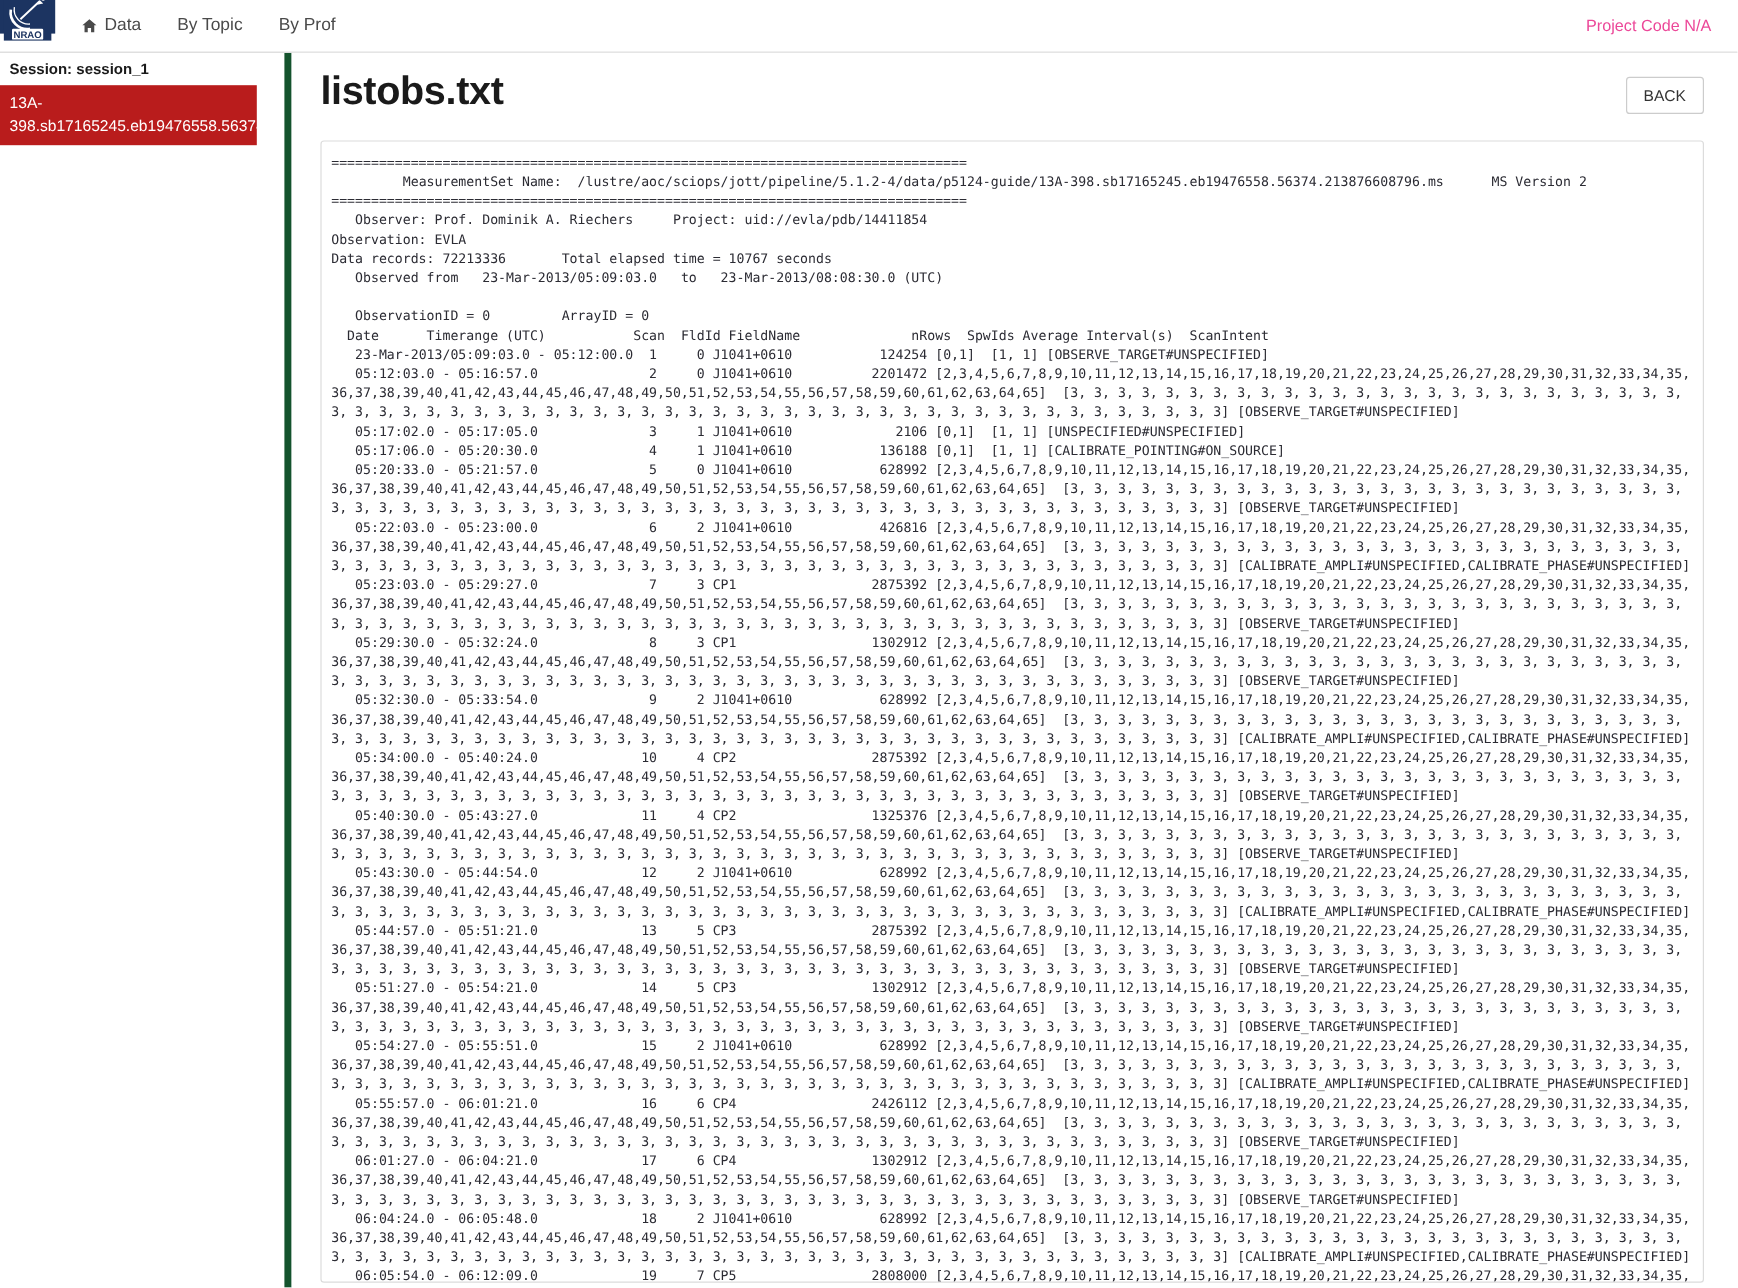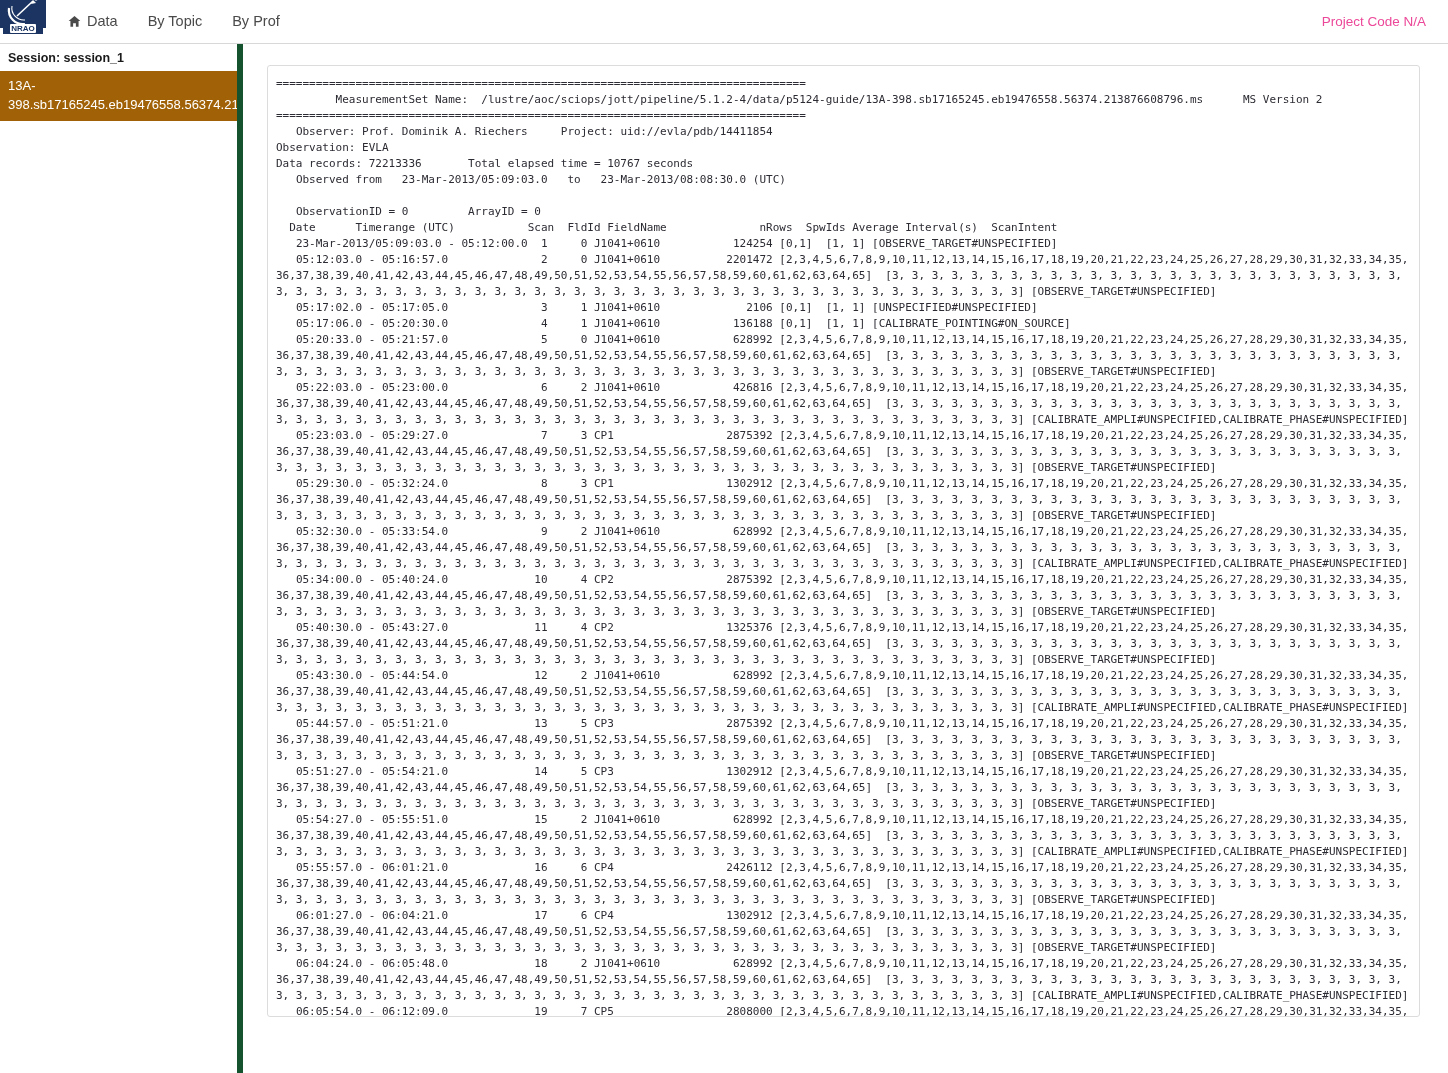--- a/index.html
+++ b/index.html
@@ -77,30 +77,30 @@
     overflow: hidden;
   }
   .session-label {
     font-size: 12.5px;
     font-weight: bold;
     color: #1a1a1a;
     padding: 7px 8px 6px 8px;
     white-space: nowrap;
   }
   .session-item {
-    background: #a16207;
+    background: #b91c1c;
     color: #ffffff;
     font-size: 13px;
     padding: 5px 0 7px 8px;
     line-height: 19px;
     cursor: pointer;
     white-space: nowrap;
     overflow: hidden;
     word-break: break-all;
-    width: 243px;
+    width: 214px;
   }
   .session-item .sess-a { display: block; }
   .session-item .sess-b { display: block; }
 
   
   .main {
     flex: 1 1 auto;
     position: relative;
     background: #ffffff;
     overflow: hidden;
@@ -201,20 +201,24 @@
 
   <aside class="sidebar">
     <div class="session-label">Session: session_1</div>
     <div class="session-item">
       <span class="sess-a">13A-</span>
       <span class="sess-b">398.sb17165245.eb19476558.56374.21387660879</span>
     </div>
   </aside>
 
   <main class="main">
+    <div class="main-head">
+      <h1 class="page-title">listobs.txt</h1>
+      <button class="back-btn">BACK</button>
+    </div>
 
     <div class="file-box">
       <pre class="listing" id="listing">================================================================================
          MeasurementSet Name:  /lustre/aoc/sciops/jott/pipeline/5.1.2-4/data/p5124-guide/13A-398.sb17165245.eb19476558.56374.213876608796.ms      MS Version 2
 ================================================================================
    Observer: Prof. Dominik A. Riechers     Project: uid://evla/pdb/14411854
 Observation: EVLA
 Data records: 72213336       Total elapsed time = 10767 seconds
    Observed from   23-Mar-2013/05:09:03.0   to   23-Mar-2013/08:08:30.0 (UTC)
 

